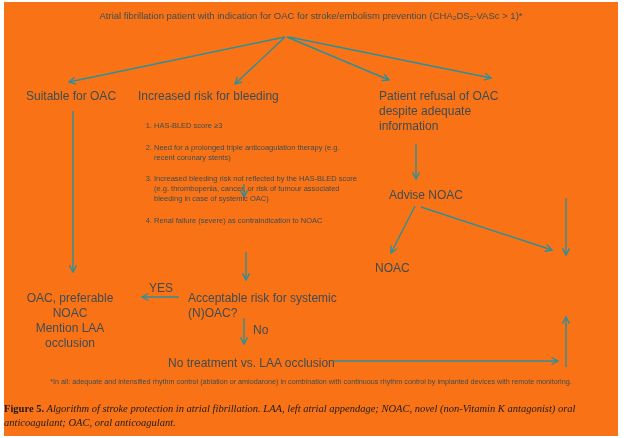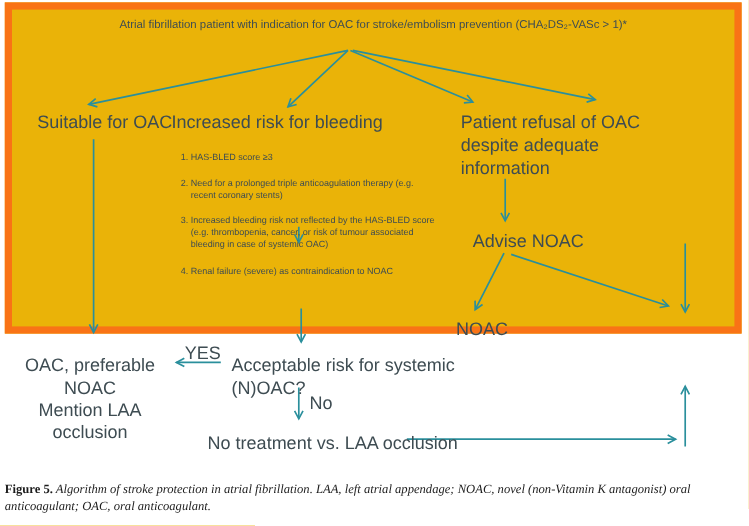--- a/index.html
+++ b/index.html
@@ -2,25 +2,25 @@
 <html><head>
 <meta charset="utf-8">
 <style>
   html,body{margin:0;padding:0;}
   body{
     width:624px;height:438px;position:relative;background:#ffffff;
     font-family:"Liberation Sans",sans-serif;color:#3e4c52;
     -webkit-font-smoothing:antialiased;
   }
   .diagram-box{
-    position:absolute;left:4px;top:2px;width:614px;height:276px;
-    background:#eab308;border:6px solid #f97316;box-sizing:border-box;
+    position:absolute;left:4px;top:2px;width:614px;height:434px;
+    background:#f97316;border:1px solid #f97316;box-sizing:border-box;
   }
   .abs{position:absolute;white-space:pre-line;line-height:1.25;}
-  .t95{font-size:15px;}
+  .t95{font-size:12px;}
   .t75{font-size:7.5px;line-height:1.32;}
   .flow-title{width:100%;text-align:center;top:7px;left:0;font-size:9.5px;white-space:nowrap;}
   .center{text-align:center;}
   svg.arrows{position:absolute;left:0;top:0;pointer-events:none;}
   svg.arrows line{stroke:#2a8f9c;stroke-width:1.4;fill:none;}
   ol.numlist{margin:0;padding:0 0 0 14px;list-style:decimal outside;}
   ol.numlist li{margin:0 0 2px 0;white-space:pre-line;}
   ol.rightlist li{margin:0 0 11px 0;}
   .footnote{left:0;top:374px;width:100%;text-align:center;font-size:7.2px;white-space:nowrap;}
   .caption{
@@ -90,16 +90,17 @@
   <div class="abs t95" style="left:374px;top:86px;">Patient refusal of OAC
 despite adequate
 information</div>
 
   <div class="abs t95" style="left:384px;top:185px;">Advise NOAC</div>
 
   <div class="abs t95" style="left:370px;top:258px;">NOAC</div>
 
 
 
+  <div class="abs footnote">*In all: adequate and intensified rhythm control (ablation or amiodarone) in combination with continuous rhythm control by implanted devices with remote monitoring.</div>
 
 </div>
 
 <div class="caption"><span class="fig-label">Figure 5.</span><span class="fig-text"> Algorithm of stroke protection in atrial fibrillation. LAA, left atrial appendage; NOAC, novel (non-Vitamin K antagonist) oral anticoagulant; OAC, oral anticoagulant.</span></div>
 
 </body></html>

